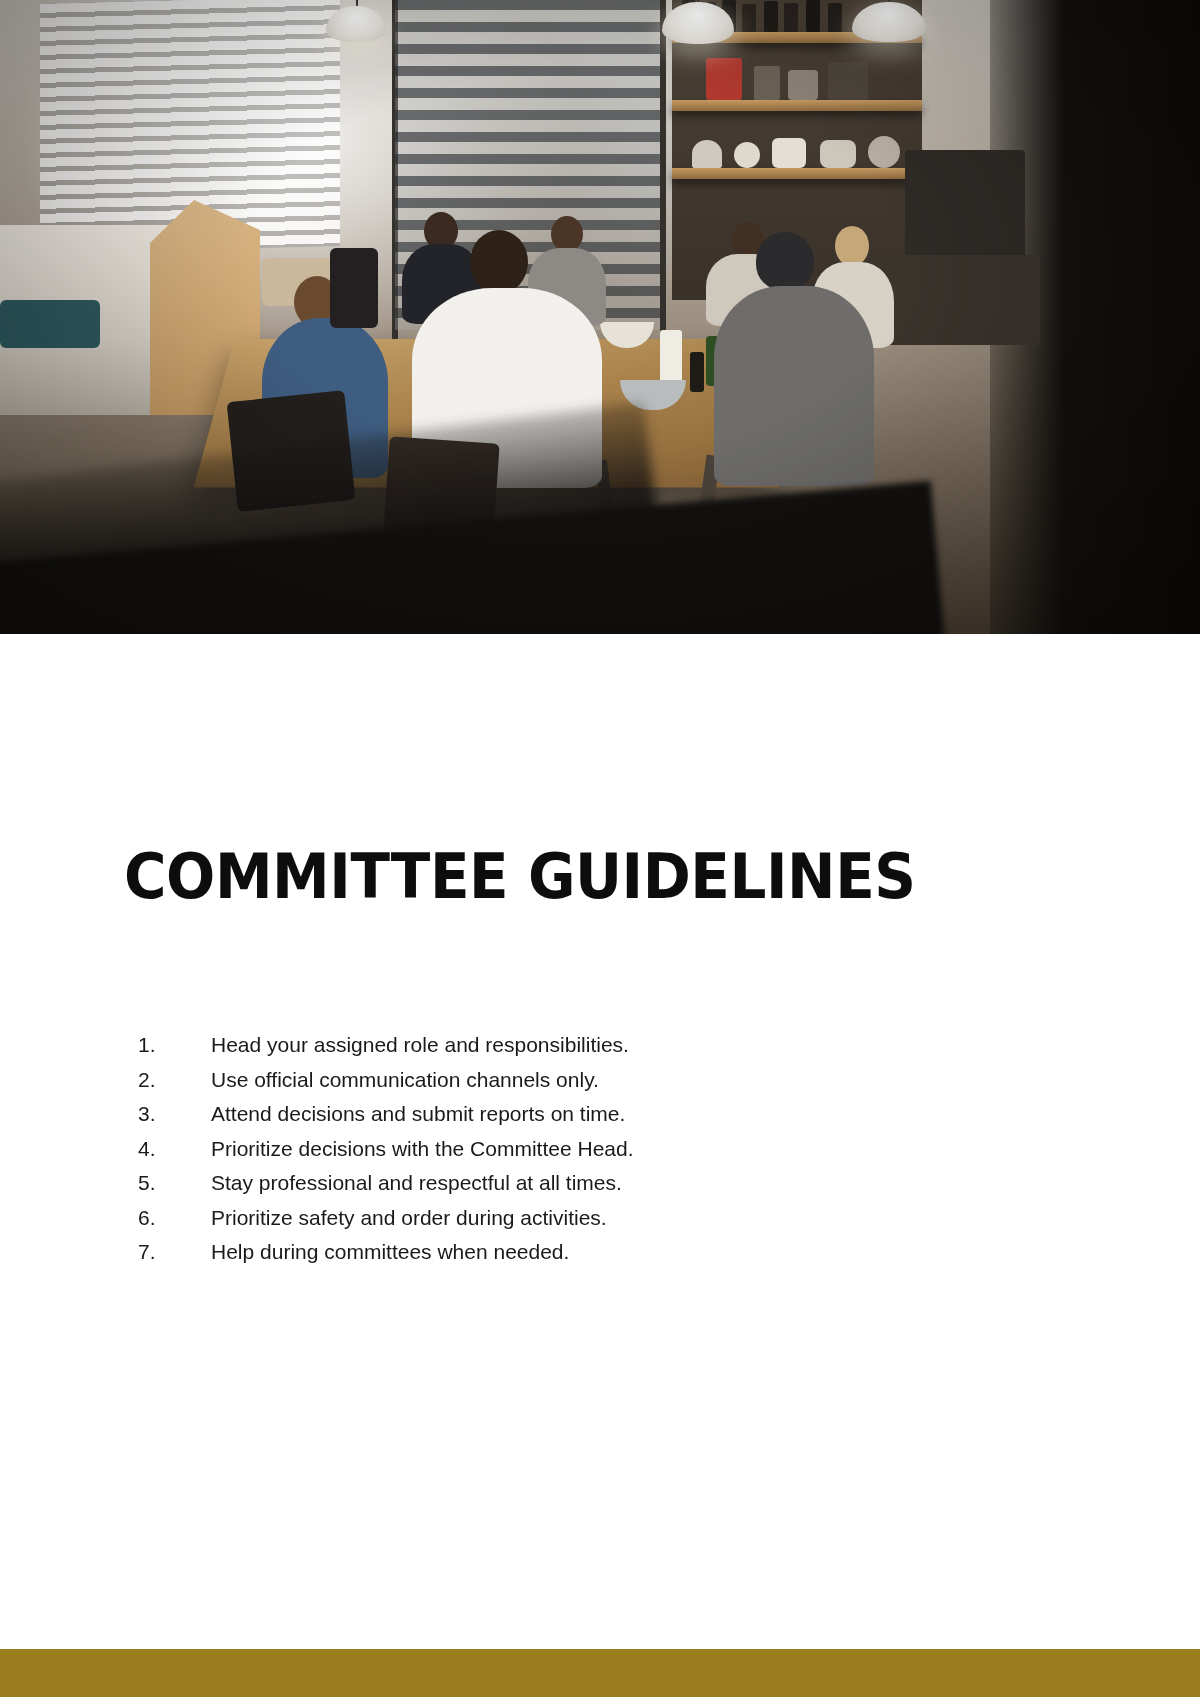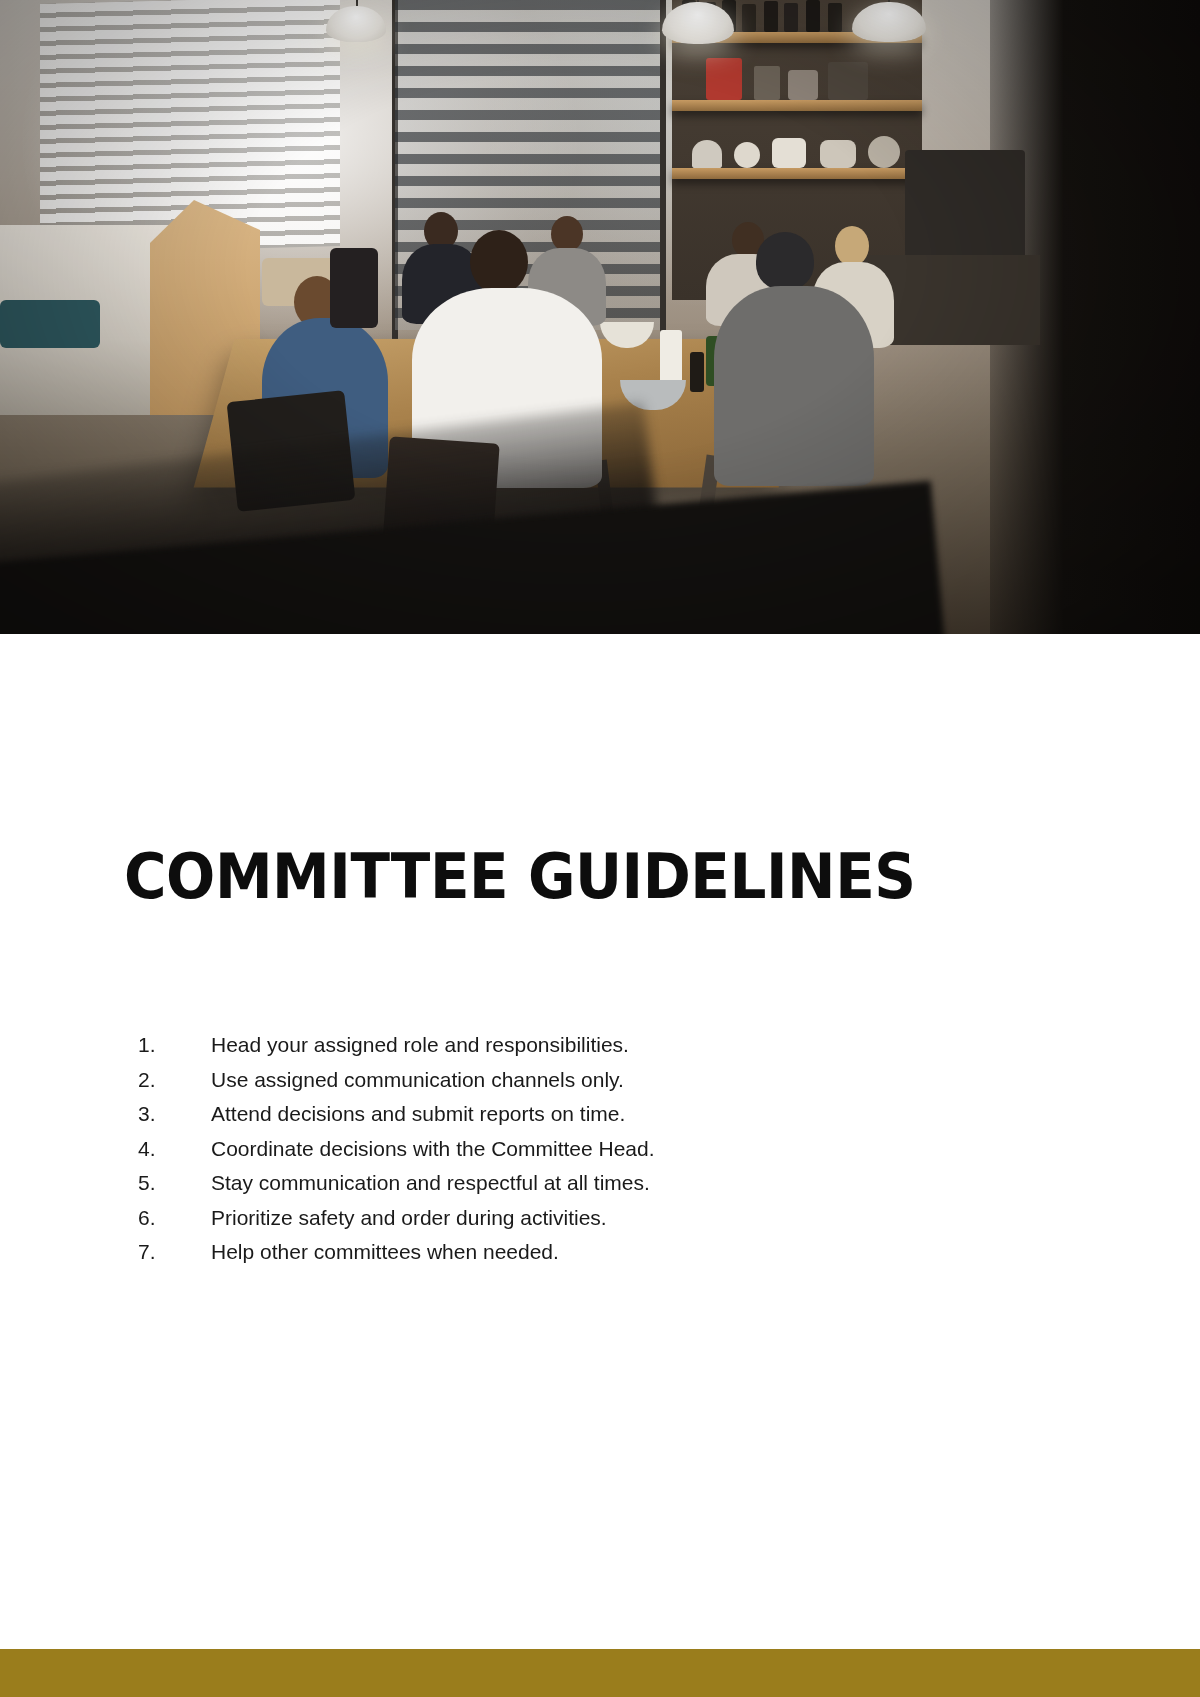--- a/index.html
+++ b/index.html
@@ -365,45 +365,45 @@
 
   <div class="guidelines">
 
     <div class="g-row">
       <span class="g-num">1.</span>
       <span class="g-text">Head your assigned role and responsibilities.</span>
     </div>
 
     <div class="g-row">
       <span class="g-num">2.</span>
-      <span class="g-text">Use assigned communication channels only.</span>
+      <span class="g-text">Use official communication channels only.</span>
     </div>
 
     <div class="g-row">
       <span class="g-num">3.</span>
       <span class="g-text">Attend decisions and submit reports on time.</span>
     </div>
 
     <div class="g-row">
       <span class="g-num">4.</span>
-      <span class="g-text">Coordinate decisions with the Committee Head.</span>
+      <span class="g-text">Prioritize decisions with the Committee Head.</span>
     </div>
 
     <div class="g-row">
       <span class="g-num">5.</span>
-      <span class="g-text">Stay communication and respectful at all times.</span>
+      <span class="g-text">Stay professional and respectful at all times.</span>
     </div>
 
     <div class="g-row">
       <span class="g-num">6.</span>
       <span class="g-text">Prioritize safety and order during activities.</span>
     </div>
 
     <div class="g-row">
       <span class="g-num">7.</span>
-      <span class="g-text">Help other committees when needed.</span>
+      <span class="g-text">Help during committees when needed.</span>
     </div>
 
   </div>
 
   <div class="footer-bar"></div>
 
 </div>
 
 </body></html>

